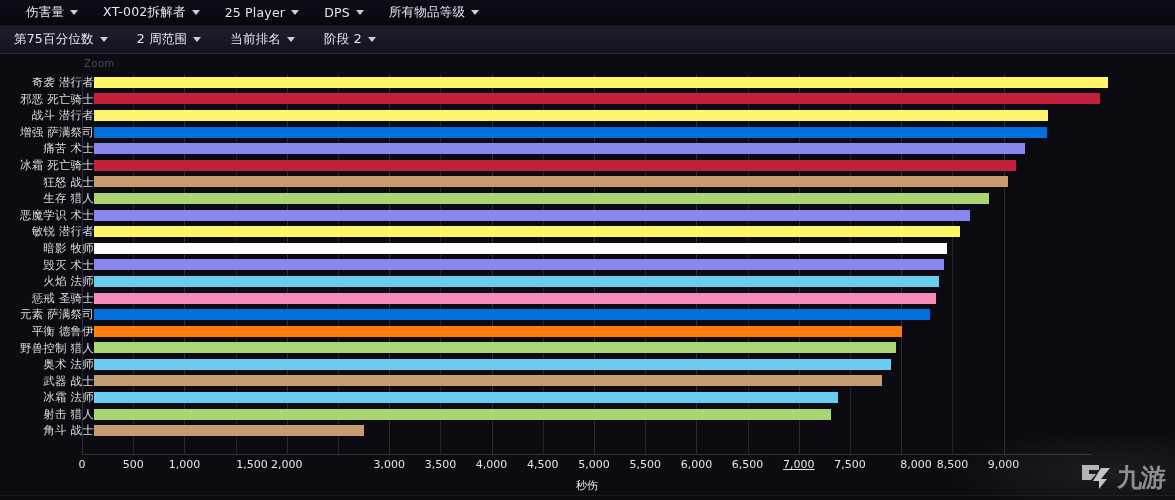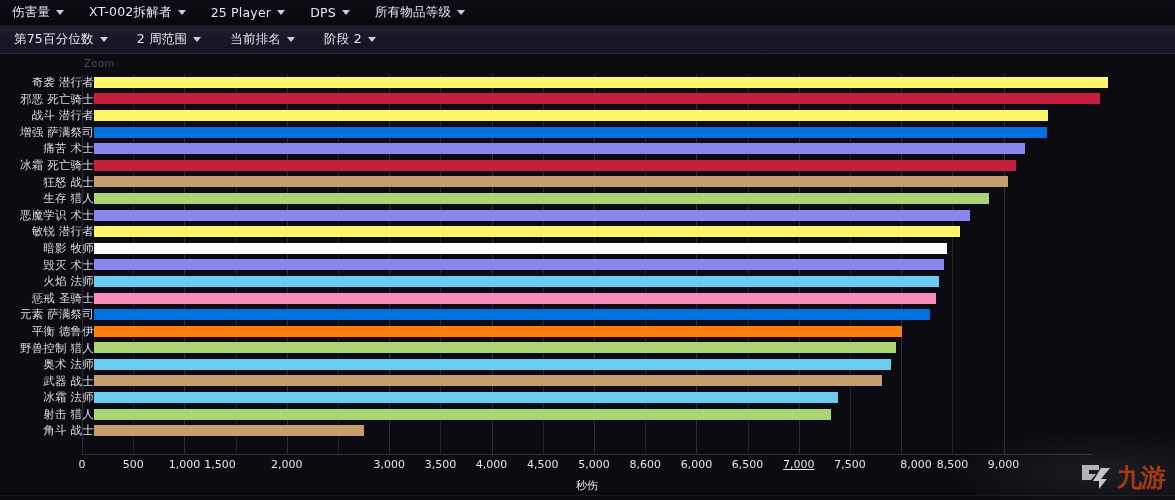--- a/index.html
+++ b/index.html
@@ -27,21 +27,21 @@
   .toolbar {
     display: flex;
     align-items: center;
     height: 26px;
     box-sizing: border-box;
     width: 100%;
   }
   .toolbar-1 {
     background: linear-gradient(180deg, #0d0d16 0%, #07070c 100%);
     border-bottom: 1px solid #14141f;
-    padding-left: 6px;
+    padding-left: 20px;
   }
   .toolbar-2 {
     background: linear-gradient(180deg, #1d1d2c 0%, #141420 100%);
     border-bottom: 1px solid #2a2a3c;
     padding-left: 8px;
     height: 28px;
   }
   .tb-item {
     display: inline-flex;
     align-items: center;
@@ -195,21 +195,21 @@
   }
   .wm-mark {
     width: 34px;
     height: 34px;
     margin-right: 4px;
     position: relative;
   }
   .wm-text {
     font-size: 25px;
     font-weight: bold;
-    color: #c2410c;
+    color: #a3a3a3;
     letter-spacing: -1px;
     line-height: 1;
   }
   .wm-glow {
     position: absolute;
     right: 0;
     bottom: 0;
     width: 230px;
     height: 70px;
     background: radial-gradient(ellipse at 70% 60%, rgba(120,120,130,0.16), rgba(0,0,0,0) 70%);
@@ -422,29 +422,29 @@
           </div>
         </div>
     </div>
 
     <div class="axis">
       <div class="axis-line"></div>
       <div id="ticks">
           <div class="tick" style="left: 82px;">0</div>
           <div class="tick" style="left: 133.2px;">500</div>
           <div class="tick" style="left: 184.4px;">1,000</div>
-          <div class="tick" style="left: 220px;">1,500</div>
+          <div class="tick" style="left: 252px;">1,500</div>
           <div class="tick" style="left: 286.8px;">2,000</div>
           <div class="tick" style="left: 338px; margin-top: 36px;">2,500</div>
           <div class="tick" style="left: 389.2px;">3,000</div>
           <div class="tick" style="left: 440.4px;">3,500</div>
           <div class="tick" style="left: 491.6px;">4,000</div>
           <div class="tick" style="left: 542.8px;">4,500</div>
           <div class="tick" style="left: 594px;">5,000</div>
-          <div class="tick" style="left: 645.2px;">8,600</div>
+          <div class="tick" style="left: 645.2px;">5,500</div>
           <div class="tick" style="left: 696.4px;">6,000</div>
           <div class="tick" style="left: 747.6px;">6,500</div>
           <div class="tick" style="left: 798.8px; text-decoration: underline;">7,000</div>
           <div class="tick" style="left: 850px;">7,500</div>
           <div class="tick" style="left: 916px;">8,000</div>
           <div class="tick" style="left: 952.4px;">8,500</div>
           <div class="tick" style="left: 1003.6px;">9,000</div>
         </div>
       <div class="axis-title">秒伤</div>
     </div>

